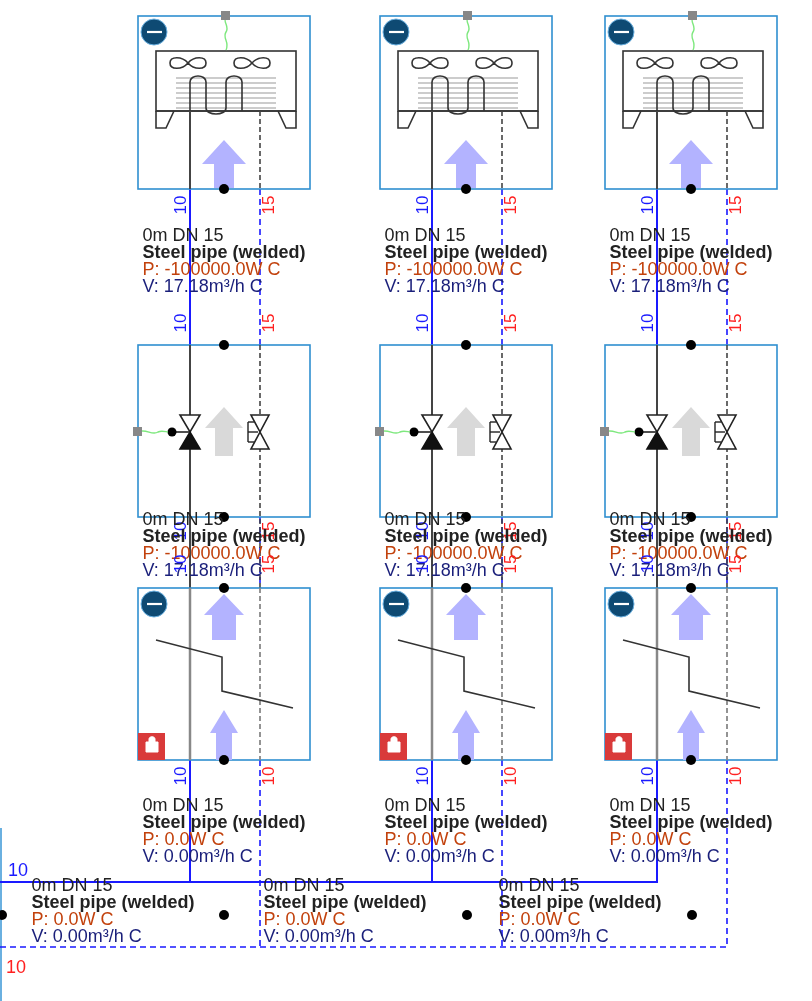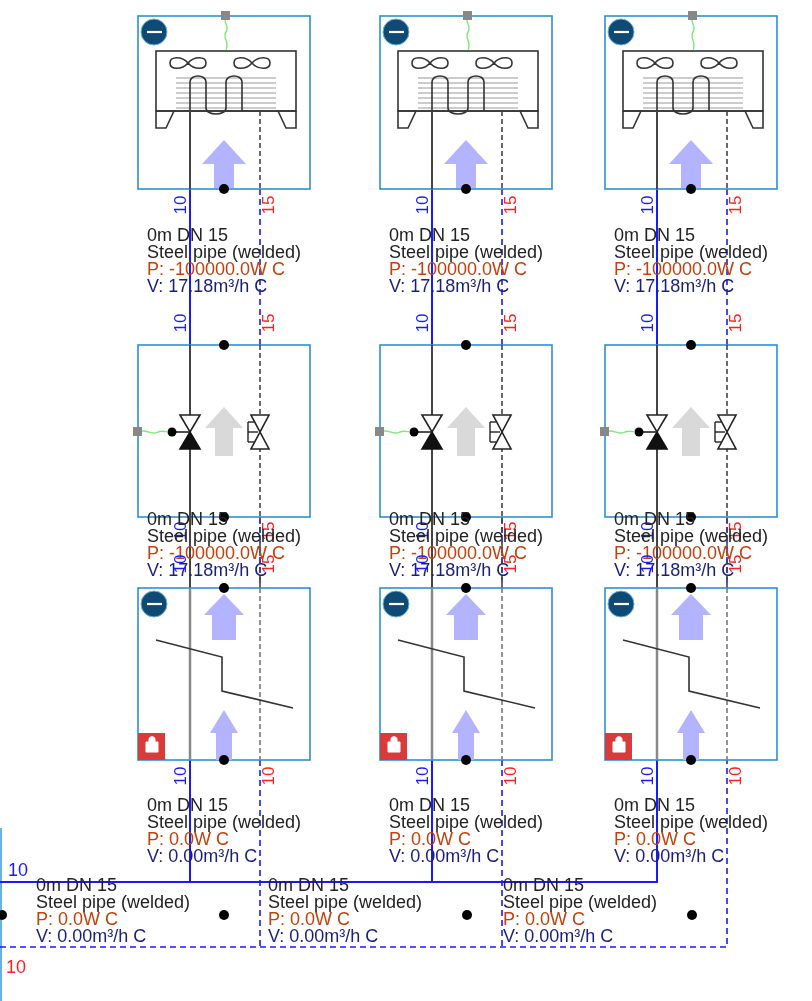--- a/index.html
+++ b/index.html
@@ -1,20 +1,20 @@
 <!DOCTYPE html>
 <html><head>
 <meta charset="utf-8">
 <style>
   html, body { margin:0; padding:0; background:#ffffff; }
   body { width:812px; height:1001px; position:relative; overflow:hidden; font-family:"Liberation Sans", sans-serif; }
   #canvas { position:absolute; left:0; top:0; width:812px; height:1001px; }
   .lbl { position:absolute; text-align:left; white-space:nowrap; font-size:18px; line-height:17px; transform:translateX(-50%); }
   .lbl .l1 { color:#222; }
-  .lbl .l2 { color:#222; }
+  .lbl .l2 { color:#222;font-weight:bold; }
   .lbl .l3 { color:#c2410c; }
   .lbl .l4 { color:#1a1f7a; }
   .rot { position:absolute; font-size:17px; transform:rotate(-90deg); transform-origin:center center; width:30px; height:18px; line-height:18px; text-align:center; }
   .rot.blue { color:#1a1aff; }
   .rot.red { color:#ff2020; }
   .hlabel { position:absolute; font-size:18px; line-height:18px; }
   .hlabel.blue { color:#1a1aff; }
   .hlabel.red { color:#ff2020; }
 </style>
 </head>

